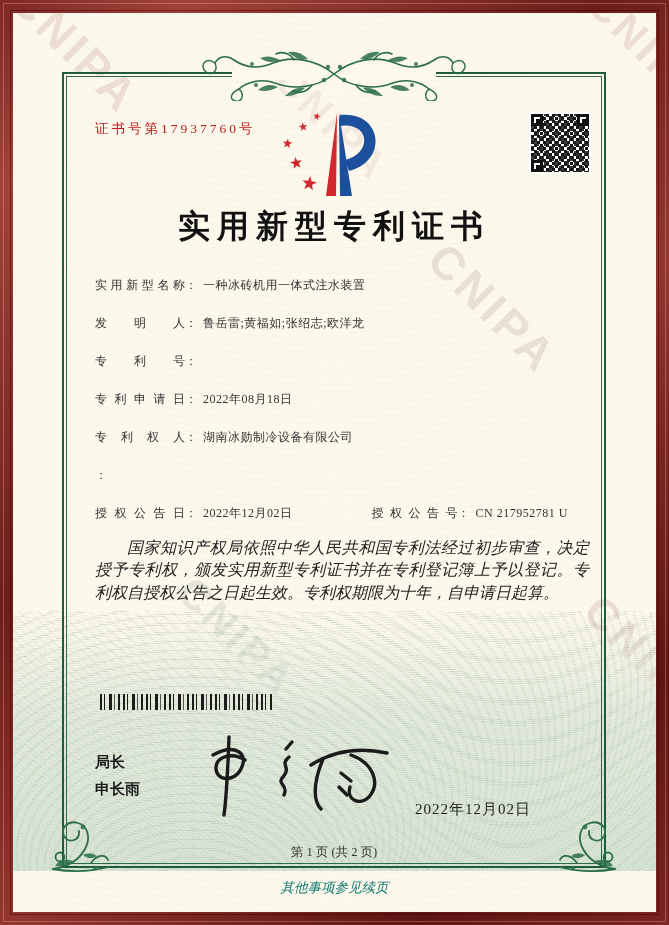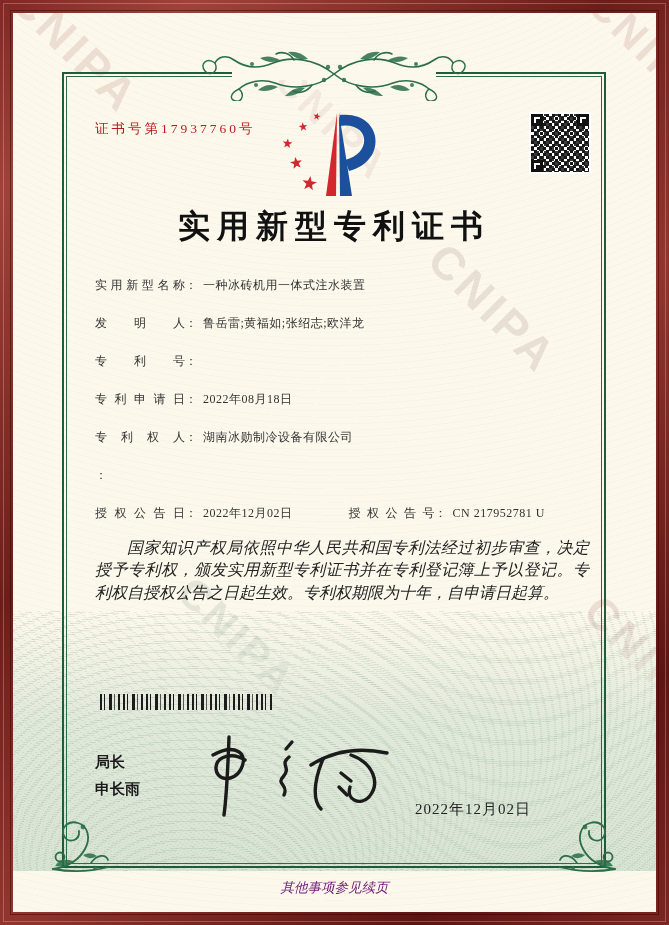--- a/index.html
+++ b/index.html
@@ -50,39 +50,39 @@
   .qr .f1{left:2px;top:2px;} .qr .f2{right:2px;top:2px;} .qr .f3{left:2px;bottom:2px;}
   .title{position:absolute;left:49px;top:192px;width:544px;text-align:center;
     font-size:32px;font-weight:bold;letter-spacing:7px;color:#111;}
   
   .fields{position:absolute;left:82px;top:261px;width:500px;font-size:12px;color:#333;}
   .frow{display:flex;margin-bottom:16px;line-height:22px;}
   .flab{display:inline-block;width:90px;text-align:justify;text-align-last:justify;flex:none;color:#333;}
   .fcolon{flex:none;}
   .fval{margin-left:6px;letter-spacing:.5px;}
   .grantrow{display:flex;line-height:22px;margin-top:1px;}
-  .grant2{margin-left:56px;display:flex;}
+  .grant2{margin-left:79px;display:flex;}
   .grant2 .flab{width:86px;}
   
   .paras{position:absolute;left:82px;top:524px;width:494px;font-size:16px;font-style:italic;
     color:#222;line-height:22.4px;text-align:justify;}
   .paras p{margin:0;text-indent:2em;}
   
   .barcode{position:absolute;left:87px;top:681px;width:172px;height:16px;background:
     repeating-linear-gradient(90deg,#1c1c1c 0 2px,transparent 2px 4px,#1c1c1c 4px 5px,transparent 5px 9px,
     #1c1c1c 9px 12px,transparent 12px 14px,#555 14px 15px,transparent 15px 18px,#1c1c1c 18px 20px,transparent 20px 23px);}
   
   .signer{position:absolute;left:82px;top:735px;font-family:Liberation Sans, sans-serif;
     font-weight:bold;font-size:15px;color:#1c1c1c;line-height:27px;}
   .sig{position:absolute;left:178px;top:712px;width:215px;height:100px;}
   .issuedate{position:absolute;left:360px;top:787px;width:200px;text-align:center;
     font-size:15px;letter-spacing:1px;color:#222;}
   .pageinfo{position:absolute;left:49px;top:831px;width:544px;text-align:center;font-size:12.5px;color:#333;}
   .footnote{position:absolute;left:0;top:866px;width:100%;text-align:center;
-    font-size:13.5px;font-style:italic;color:#701a75;}
+    font-size:13.5px;font-style:italic;color:#0f766e;}
 </style>
 </head>
 <body>
 
 <div class="page">
   <div class="bevel"></div>
   <div class="bevel2"></div>
 
   <div class="paper">
 
@@ -246,17 +246,18 @@
         <path d="M120,40 C142,26 168,22 196,28"></path>
         <path d="M132,34 C122,58 122,76 130,84"></path>
         <path d="M160,30 C182,38 190,58 178,72 C169,81 155,75 159,62"></path>
         <path d="M150,48 l10,8"></path>
         <path d="M148,62 l8,8"></path>
       </g>
     </svg>
 
     <div class="issuedate">2022年12月02日</div>
 
+    <div class="pageinfo">第 1 页 (共 2 页)</div>
 
     <div class="footnote">其他事项参见续页</div>
 
   </div>
 </div>
 
 </body></html>

